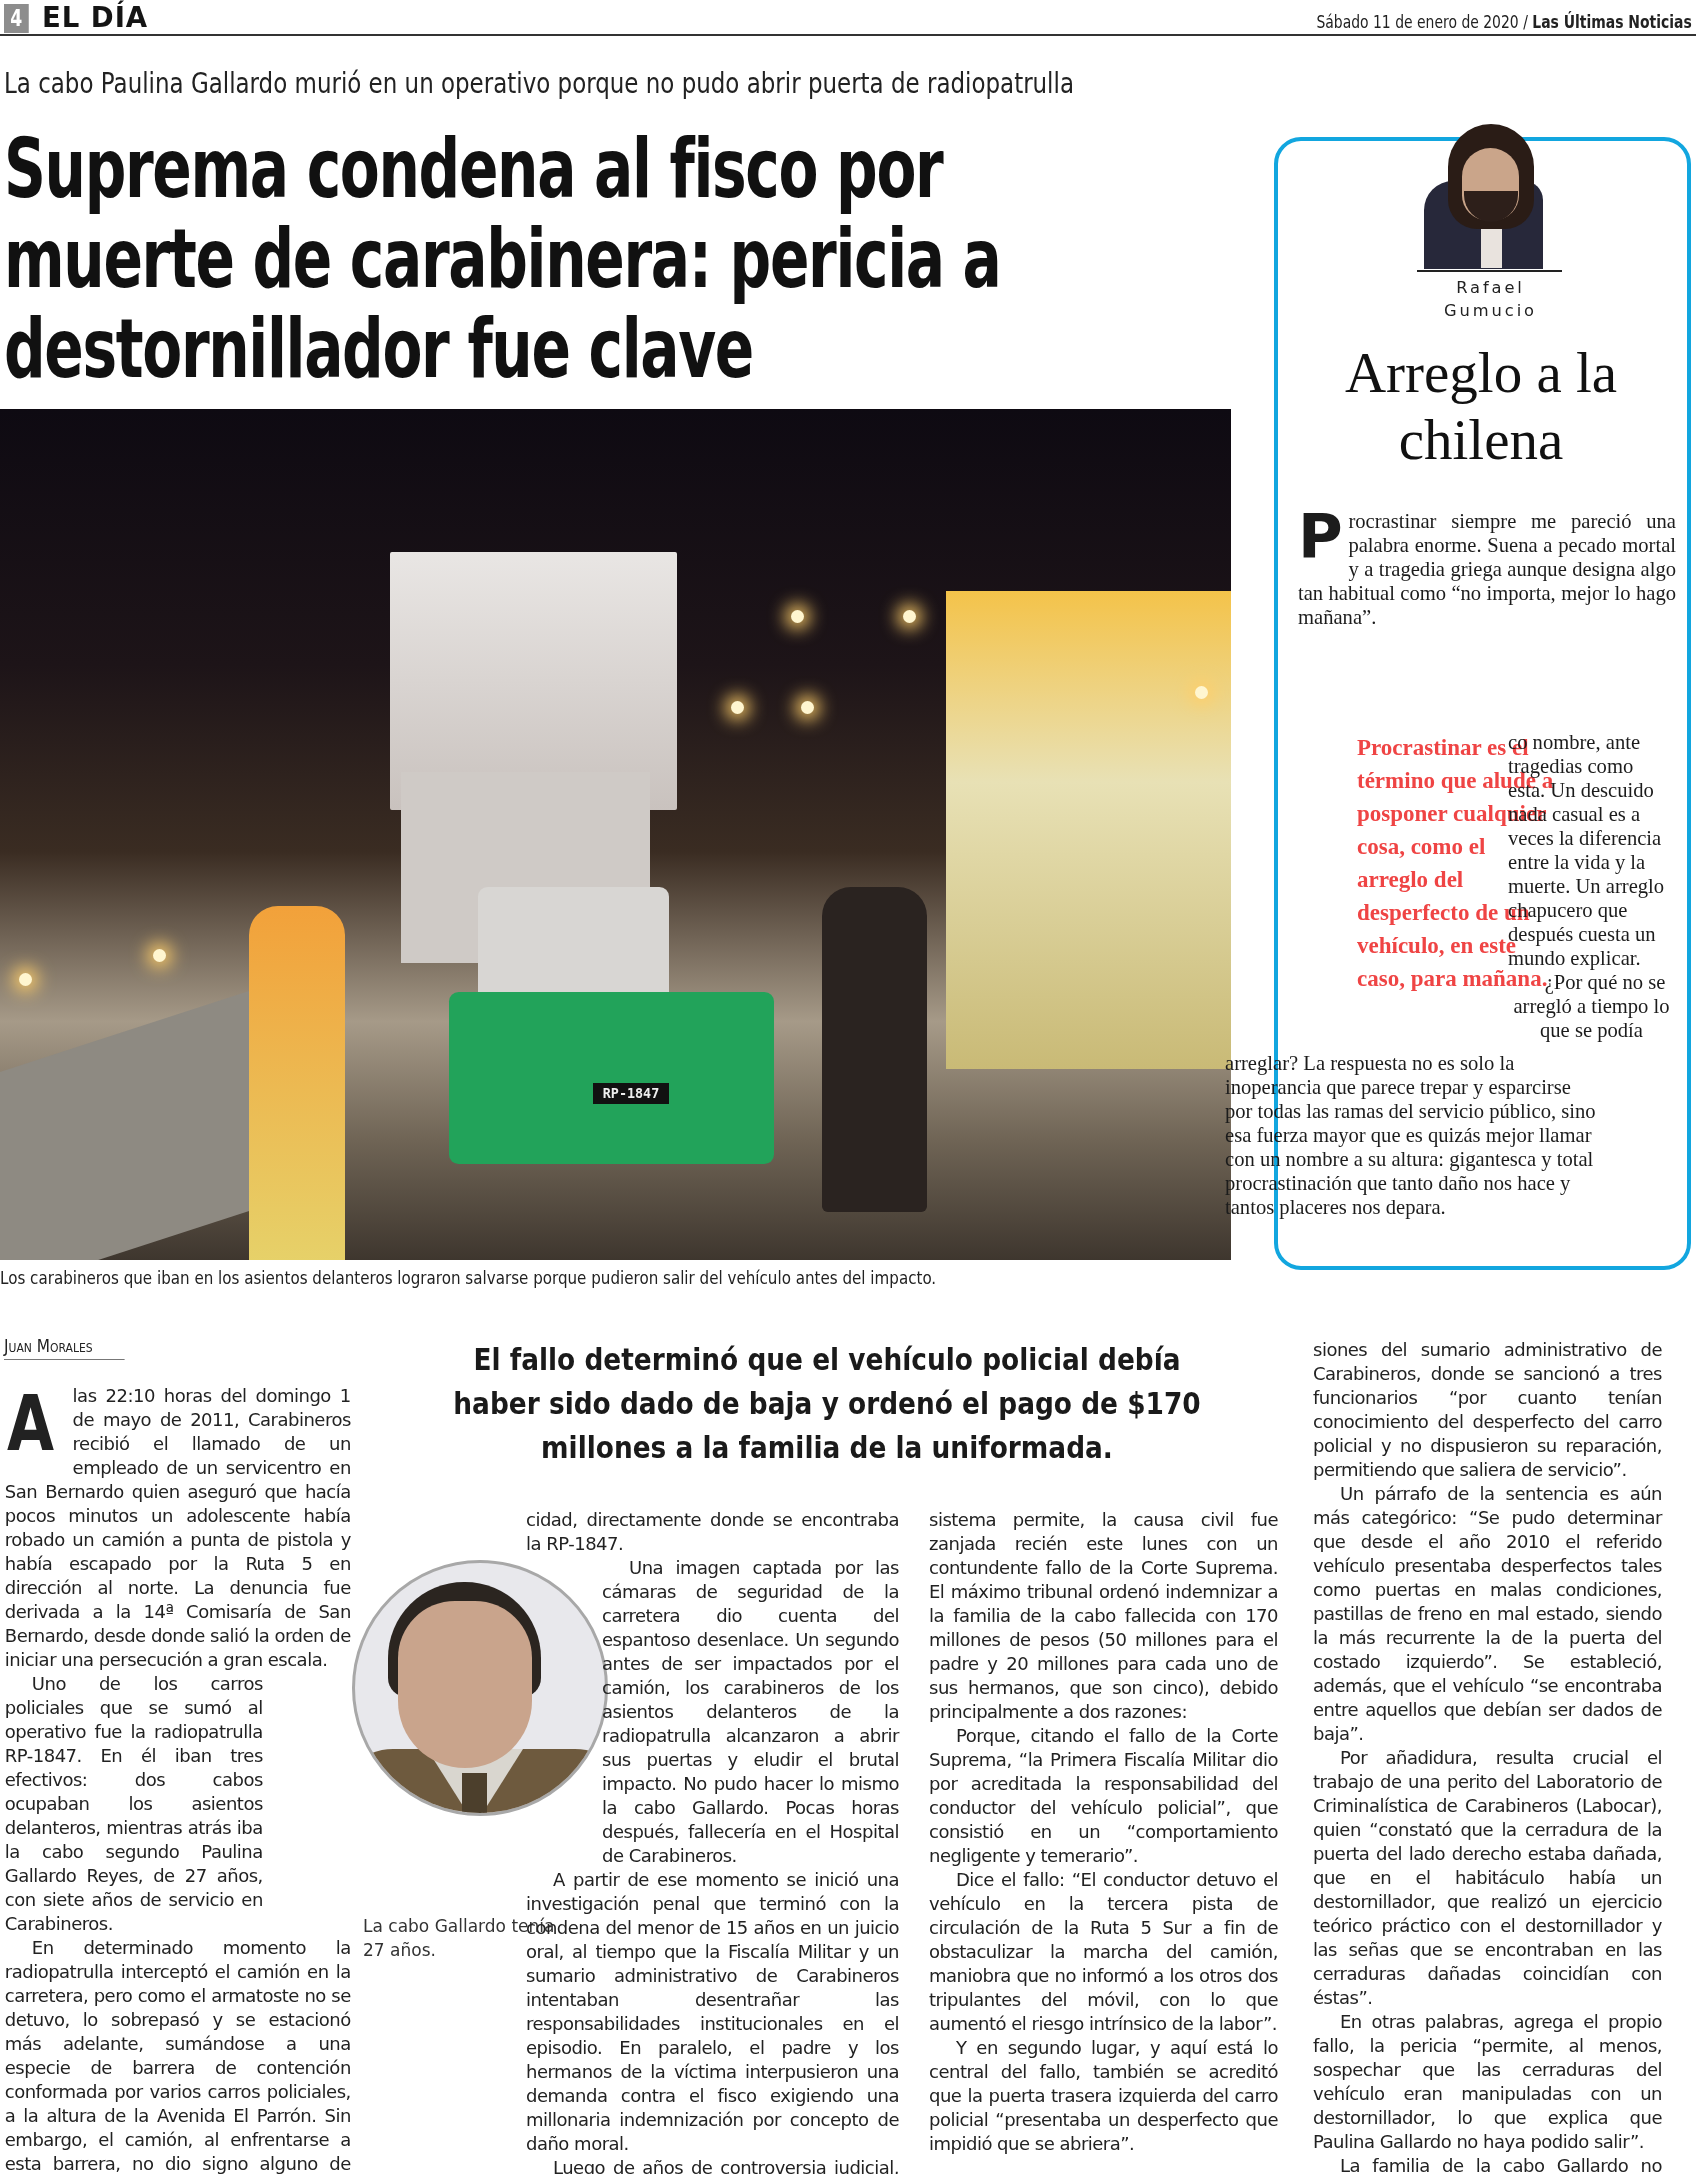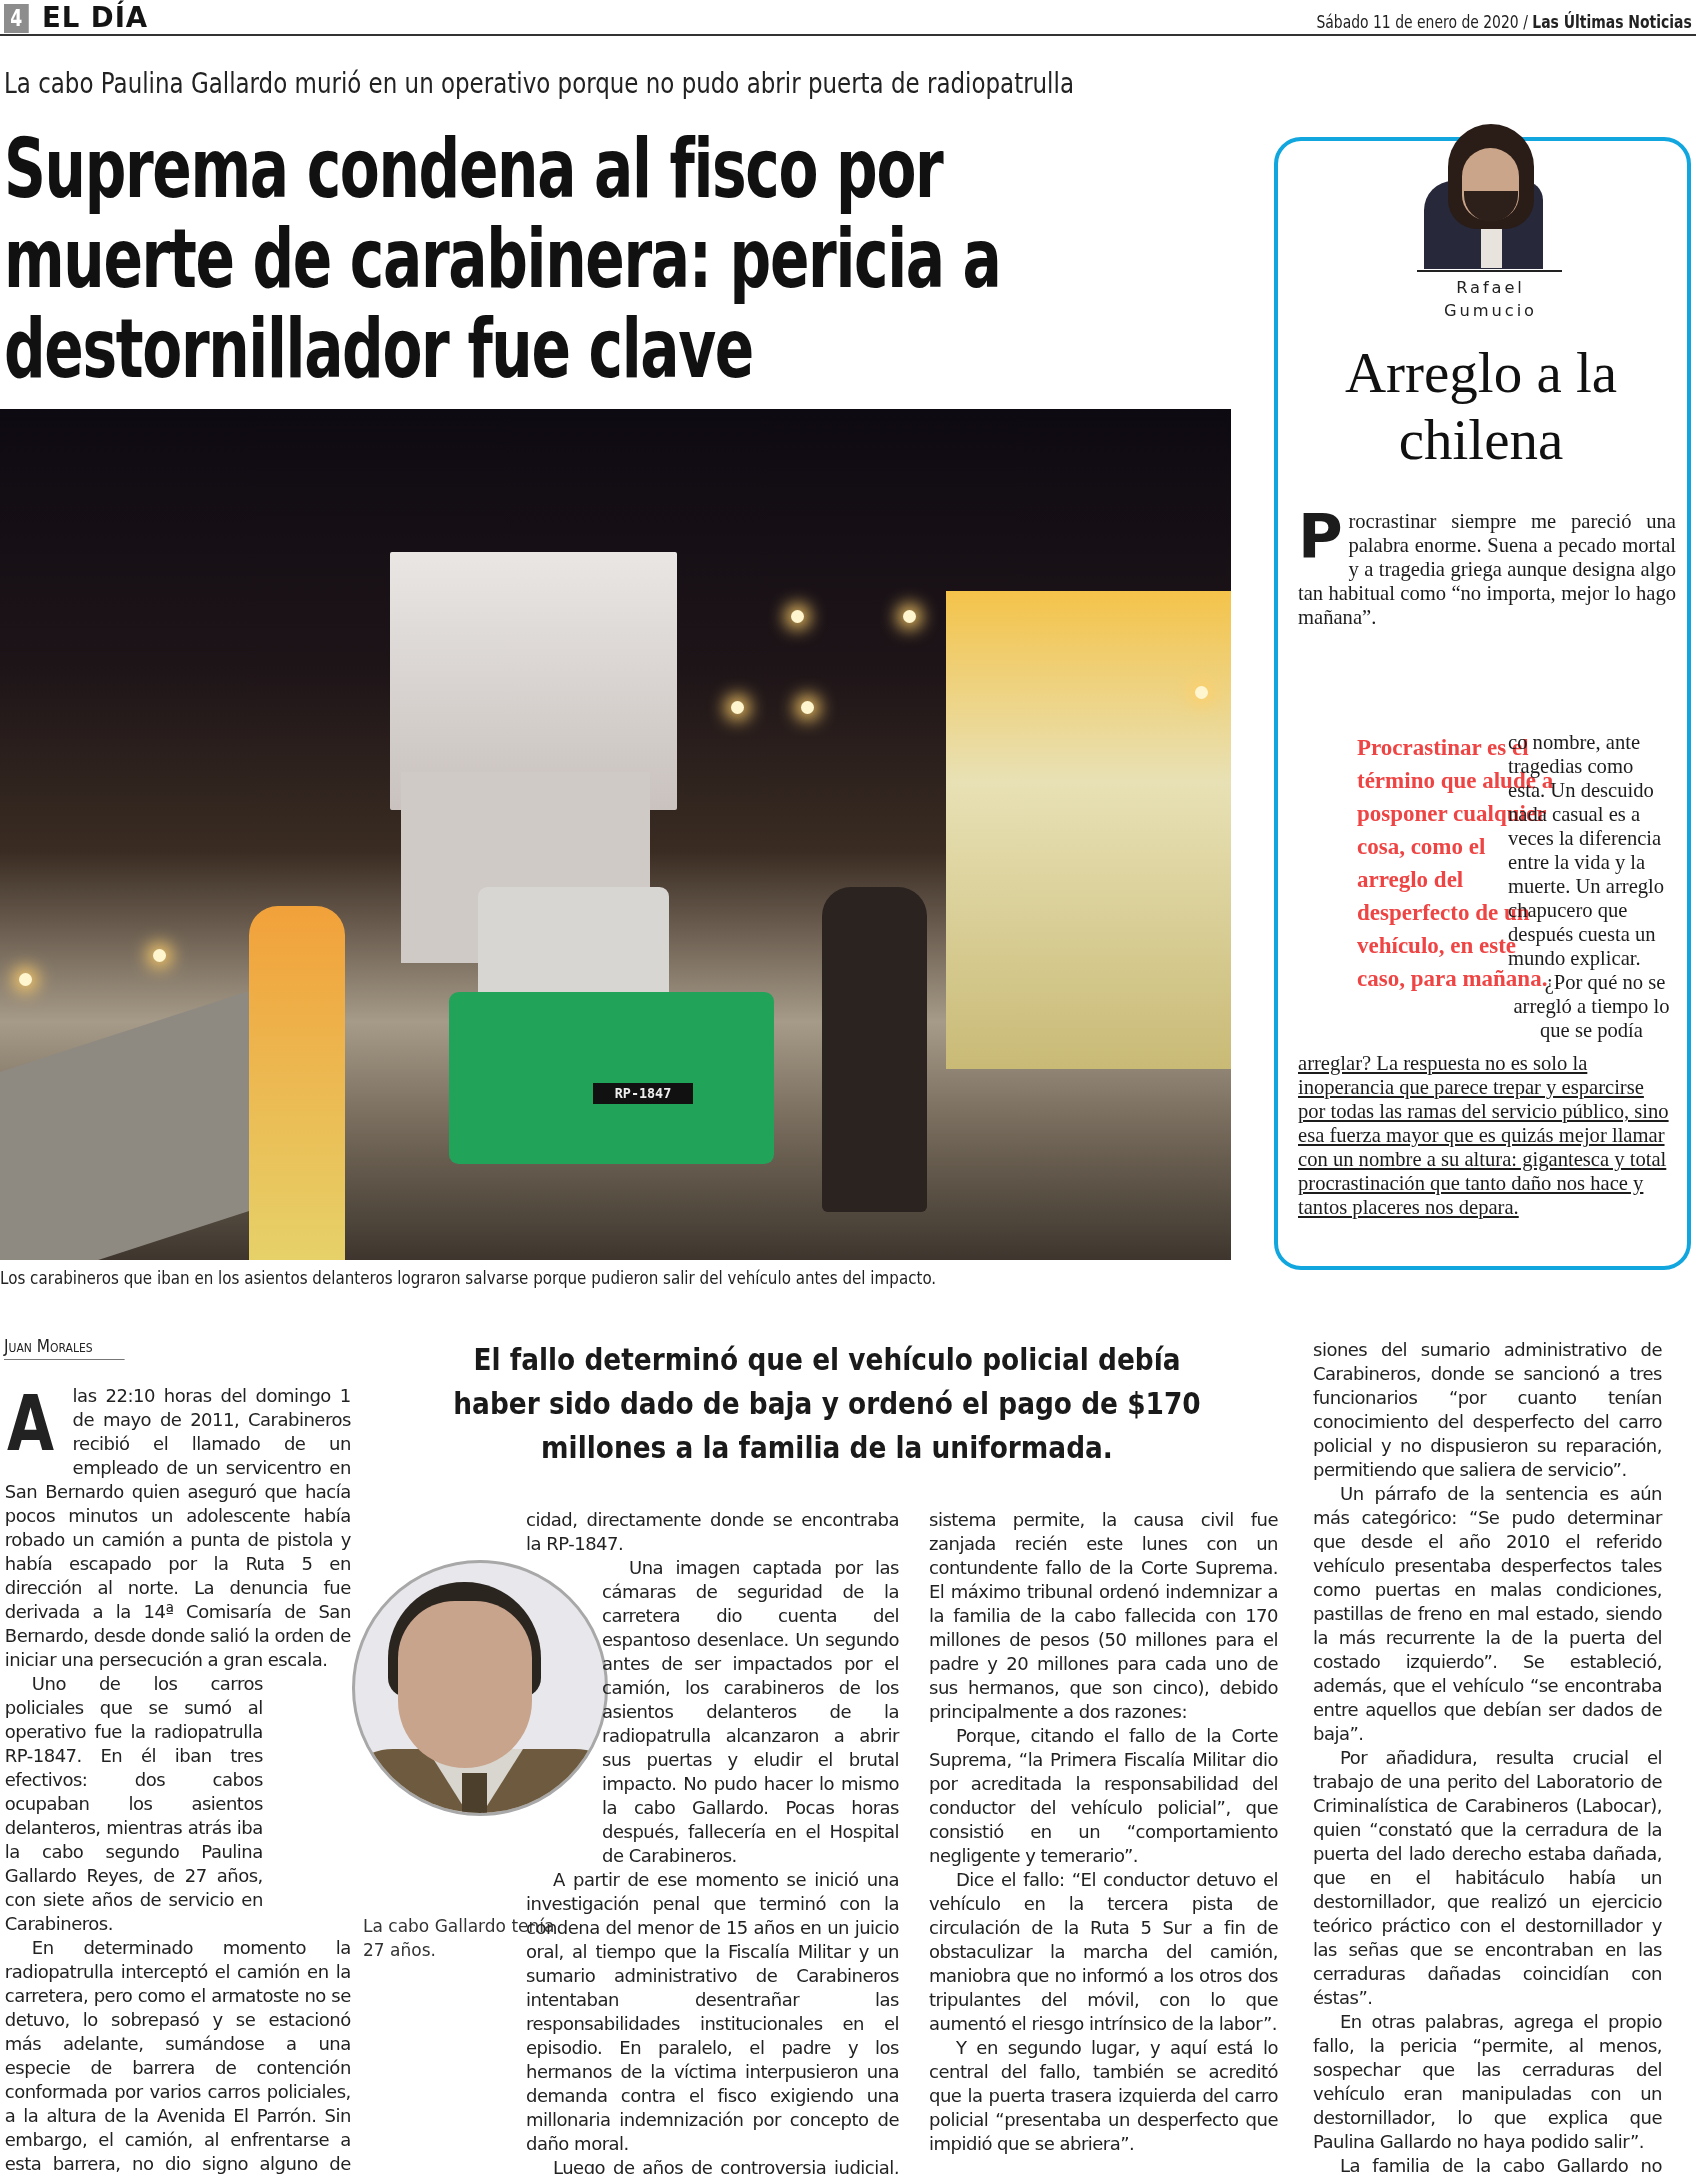--- a/index.html
+++ b/index.html
@@ -19,21 +19,21 @@
     transform: scaleX(0.71); transform-origin: left top; white-space: nowrap; }
   .headline div { height: 90px; }
 
   
   .hero-photo { position: absolute; left: 0; top: 409px; width: 1231px; height: 851px; overflow: hidden;
     background: linear-gradient(180deg, #0e0a12 0%, #1d1418 30%, #3a2c22 52%, #a69a88 72%, #6f6455 86%, #3e362e 100%); }
   .hero-photo .truck { position: absolute; left: 390px; top: 143px; width: 287px; height: 258px; background: linear-gradient(180deg,#e9e6e4,#c9c2be); border-radius: 1.9px; }
   .hero-photo .cab { position: absolute; left: 401px; top: 363px; width: 249px; height: 191px; background: #cfcac6; }
   .hero-photo .car { position: absolute; left: 449px; top: 583px; width: 325px; height: 172px; background: #22a35a; border-radius: 9.6px; }
   .hero-photo .carroof { position: absolute; left: 478px; top: 478px; width: 191px; height: 134px; background: #d8d6d3; border-radius: 9.6px 9.6px 0 0; }
-  .hero-photo .plate { position: absolute; left: 593px; top: 674px; width: 100px; height: 21px; background: #111; color: #eee; font: bold 13.4px/21px "DejaVu Sans Mono", monospace; text-align: center; }
+  .hero-photo .plate { position: absolute; left: 593px; top: 674px; width: 76px; height: 21px; background: #111; color: #eee; font: bold 13.4px/21px "DejaVu Sans Mono", monospace; text-align: center; }
   .hero-photo .firetruck { position: absolute; left: 946px; top: 182px; width: 287px; height: 478px; background: linear-gradient(180deg,#f4c34a,#e8e1b5 40%,#c9ba76); }
   .hero-photo .barrier { position: absolute; left: 0; top: 621px; width: 258px; height: 220px; background: #8e8a82; transform: skewY(-18deg); }
   .hero-photo .light { position: absolute; width: 13.4px; height: 13.4px; border-radius: 50%; background: #fff6d0; box-shadow: 0 0 17px 5.7px #ffcf6a; }
   .hero-photo .worker { position: absolute; left: 249px; top: 497px; width: 96px; height: 363px; background: linear-gradient(180deg,#f2a13a,#e6d26a); border-radius: 29px 29px 5.7px 5.7px; }
   .hero-photo .firefighter { position: absolute; left: 822px; top: 478px; width: 105px; height: 325px; background: #2a2320; border-radius: 29px 29px 5.7px 5.7px; }
 
   .photo-caption { position: absolute; left: 0; top: 1266px; font: 18px/23px "DejaVu Sans", sans-serif; color: #222; transform: scaleX(0.84); transform-origin: left; white-space: nowrap; }
 
   
   .column-box { position: absolute; left: 1274px; top: 137px; width: 417px; height: 1133px; border: 4.8px solid #12a6df; border-radius: 27px; background: #fff; }
@@ -126,21 +126,21 @@
   <p><span class="dropcap-p">P</span><span>rocrastinar siempre me pareció una palabra enorme. Suena a pecado mortal y a tragedia griega aunque designa algo tan habitual como “no importa, mejor lo hago mañana”.</span></p>
 </div>
 
 <div class="pull-quote">Procrastinar es el término que alude a posponer cualquier cosa, como el arreglo del desperfecto de un vehículo, en este caso, para mañana.</div>
 
 <div class="col-text" style="left:1508px; top:730px; width:167px;">
   <p style="text-align:left">co nombre, ante tragedias como esta. Un descuido nada casual es a veces la diferencia entre la vida y la muerte. Un arreglo chapucero que después cuesta un mundo explicar.</p>
   <p class="indent" style="text-align:center">¿Por qué no se arregló a tiempo lo que se podía</p>
 </div>
 
-<div class="col-text" style="left:1298px; top:1051px; width:378px;text-decoration:underline;">
+<div class="col-text" style="left:1225px; top:1051px; width:378px;">
   <p style="text-align:left">arreglar? La respuesta no es solo la inoperancia que parece trepar y esparcirse por todas las ramas del servicio público, sino esa fuerza mayor que es quizás mejor llamar con un nombre a su altura: gigantesca y total procrastinación que tanto daño nos hace y tantos placeres nos depara.</p>
 </div>
 
 <div class="byline">Juan Morales</div>
 <div class="deck">El fallo determinó que el vehículo policial debía haber sido dado de baja y ordenó el pago de $170 millones a la familia de la uniformada.</div>
 
 <div class="body-text" style="left:4.8px; top:1384px; width:346px;">
   <p><span class="dropcap-a">A</span><span> las 22:10 horas del domingo 1 de mayo de 2011, Carabineros recibió el llamado de un empleado de un servicentro en San Bernardo quien aseguró que hacía pocos minutos un adolescente había robado un camión a punta de pistola y había escapado por la Ruta 5 en dirección al norte. La denuncia fue derivada a la 14ª Comisaría de San Bernardo, desde donde salió la orden de iniciar una persecución a gran escala.</span></p>
   <p class="indent" style="width:258px">Uno de los carros policiales que se sumó al operativo fue la radiopatrulla RP-1847. En él iban tres efectivos: dos cabos ocupaban los asientos delanteros, mientras atrás iba la cabo segundo Paulina Gallardo Reyes, de 27 años, con siete años de servicio en Carabineros.</p>
   <p class="indent">En determinado momento la radiopatrulla interceptó el camión en la carretera, pero como el armatoste no se detuvo, lo sobrepasó y se estacionó más adelante, sumándose a una especie de barrera de contención conformada por varios carros policiales, a la altura de la Avenida El Parrón. Sin embargo, el camión, al enfrentarse a esta barrera, no dio signo alguno de detenerse. Iba por la tercera pista de la vía a toda velo-</p>

